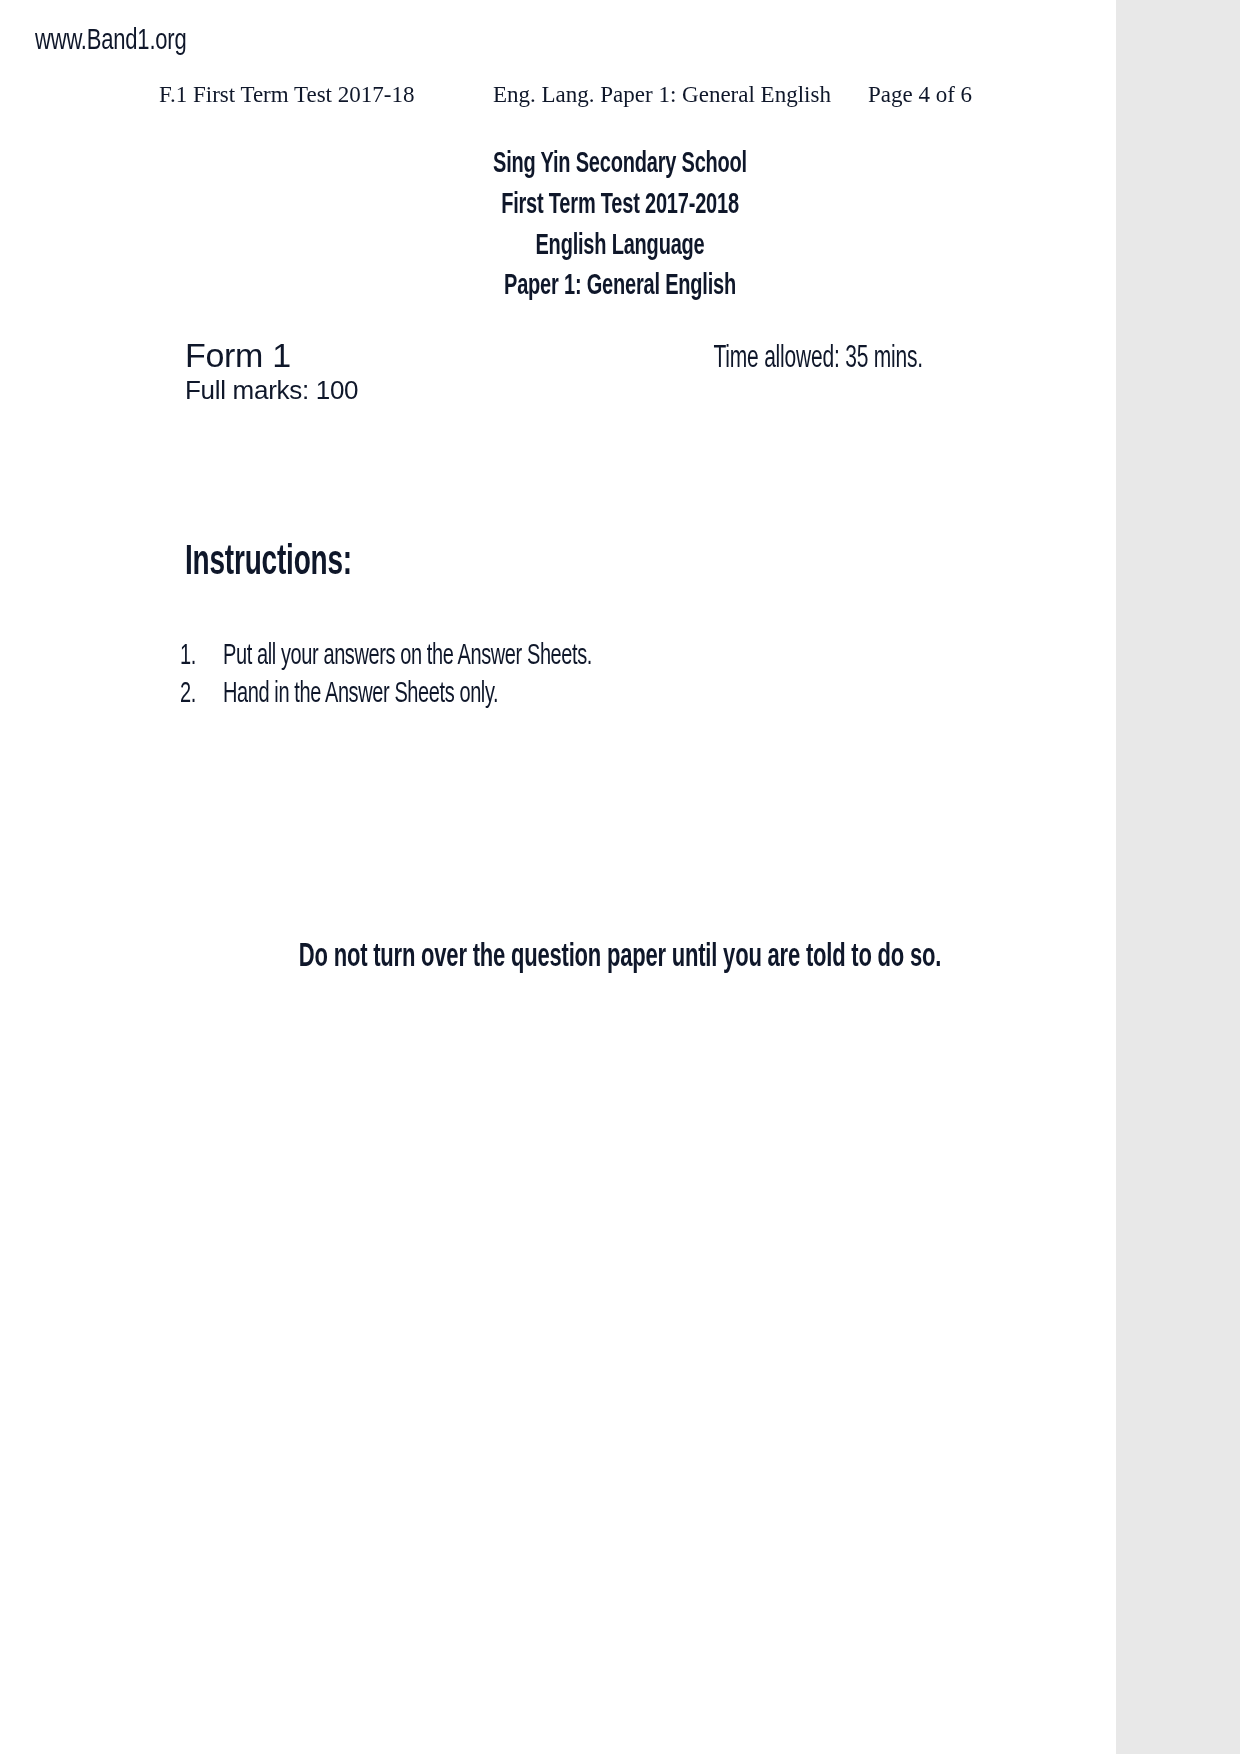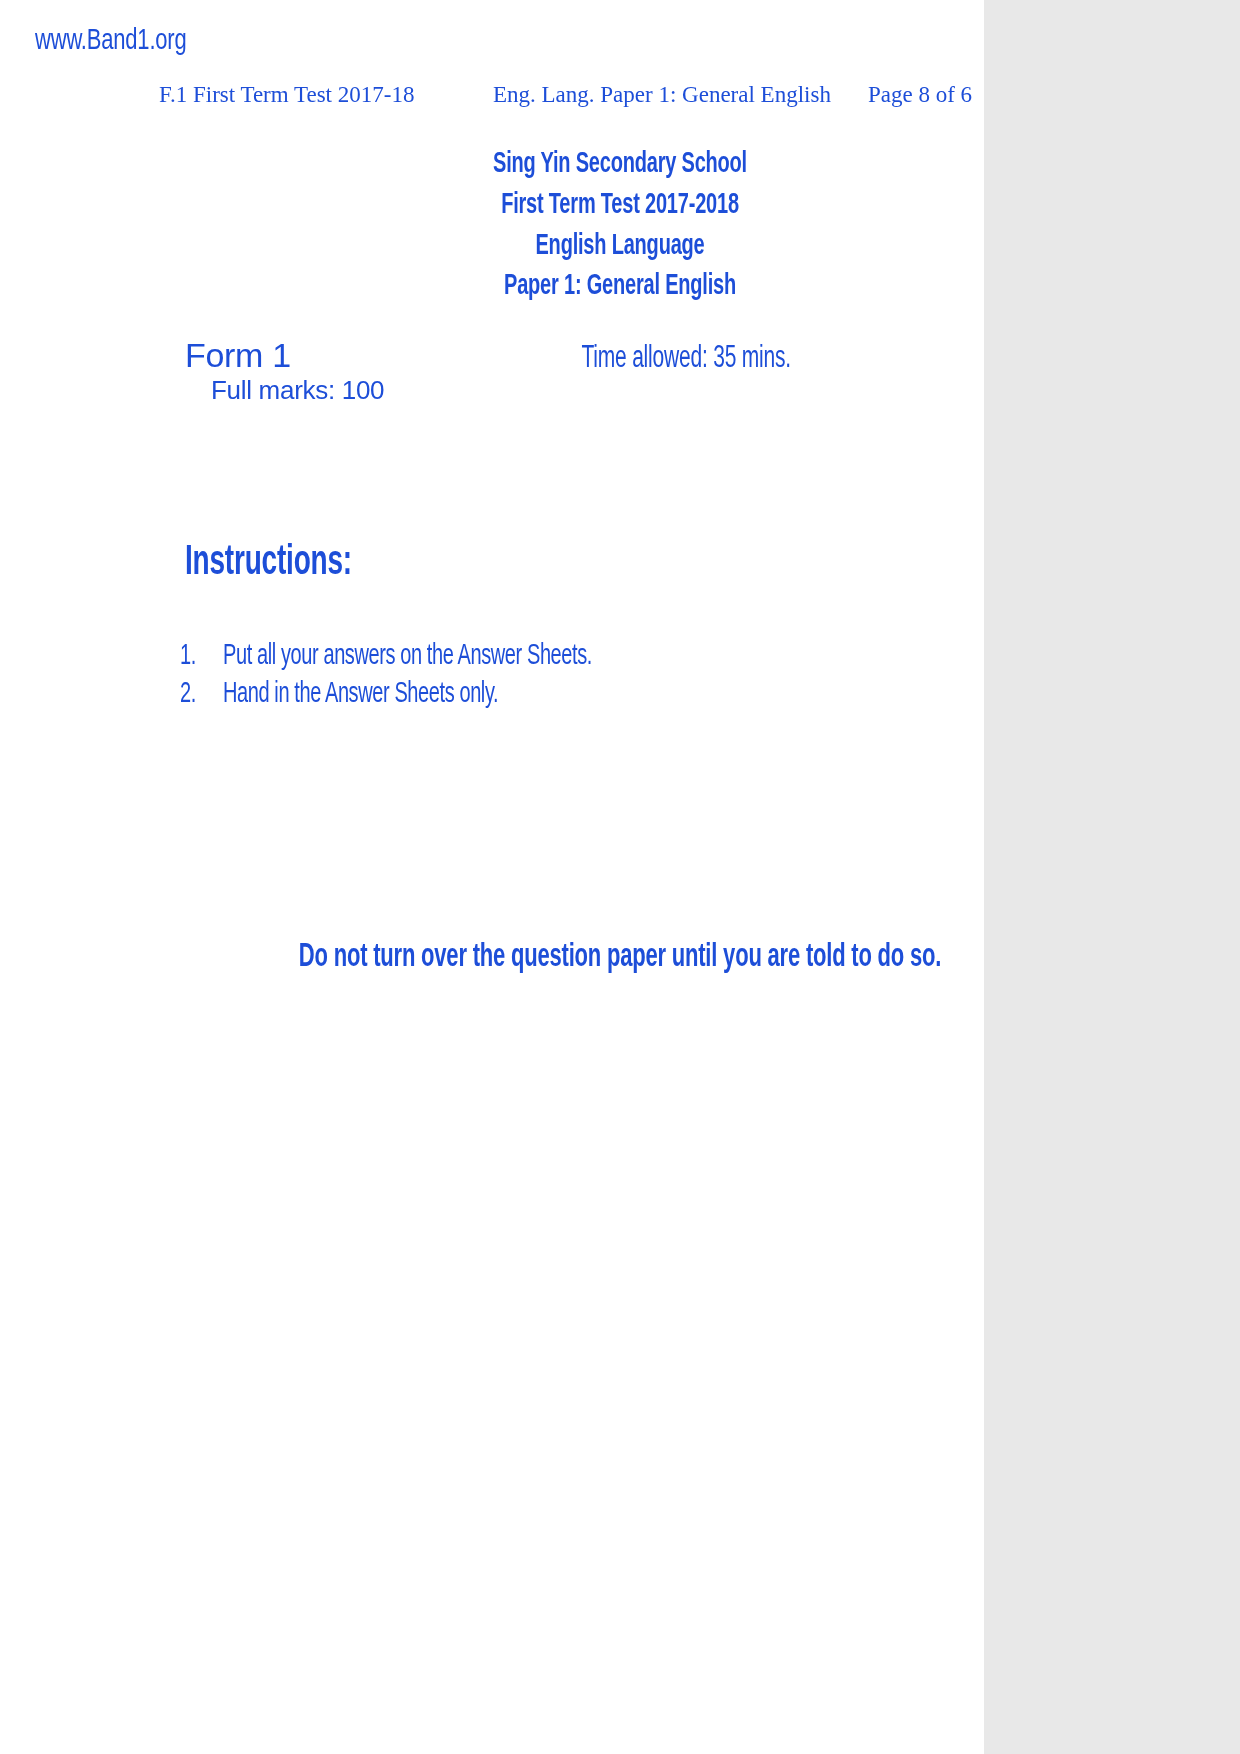--- a/index.html
+++ b/index.html
@@ -1,21 +1,21 @@
 <!DOCTYPE html>
 <html><head>
 <meta charset="utf-8">
 <style>
   html, body { margin: 0; padding: 0; background: #e8e8e8; }
   .page {
     position: relative;
-    width: 984px;
+    width: 1116px;
     height: 1754px;
     background: #ffffff;
-    color: #1d4ed8;
+    color: #0f172a;
     overflow: hidden;
     font-family: "Liberation Sans", "DejaVu Sans", sans-serif;
   }
   .abs { position: absolute; white-space: nowrap; }
 
   
   .watermark {
     left: 35px; top: 26px;
     font-size: 22px; line-height: 22px;
     transform: scaleY(1.3); transform-origin: top left;
@@ -39,21 +39,21 @@
     font-weight: bold;
     font-size: 20px; line-height: 28px;
     transform: scaleY(1.45); transform-origin: top left;
     letter-spacing: -0.2px;
   }
 
   
   .form-label  { left: 185px; top: 341px; font-size: 34px; line-height: 28px; letter-spacing: -0.3px; }
   .time-label  { right: 193px; top: 341px; font-size: 21px; line-height: 21px;
                  transform: scaleY(1.45); transform-origin: top right; letter-spacing: -0.2px; }
-  .marks-label { left: 185px; top: 377px; font-size: 26px; line-height: 26px; letter-spacing: -0.3px; margin-left: 26px; }
+  .marks-label { left: 185px; top: 377px; font-size: 26px; line-height: 26px; letter-spacing: -0.3px; }
 
   
   .instructions-heading {
     left: 185px; top: 539px;
     font-weight: bold;
     font-size: 28px; line-height: 28px;
     transform: scaleY(1.5); transform-origin: top left;
     letter-spacing: -0.2px;
   }
   .list-item { left: 180px; font-size: 20px; line-height: 20px;
@@ -76,21 +76,21 @@
 </head>
 <body>
 
 <div class="page">
 
   <div class="abs watermark">www.Band1.org</div>
 
   <div>
     <span class="abs hdr hdr-left">F.1 First Term Test 2017-18</span>
     <span class="abs hdr hdr-center">Eng. Lang. Paper 1: General English</span>
-    <span class="abs hdr hdr-right">Page 8 of 6</span>
+    <span class="abs hdr hdr-right">Page 4 of 6</span>
   </div>
 
   <div class="abs title-block">
     <div>Sing Yin Secondary School</div>
     <div>First Term Test 2017-2018</div>
     <div>English Language</div>
     <div>Paper 1: General English</div>
   </div>
 
   <div class="abs form-label">Form 1</div>

